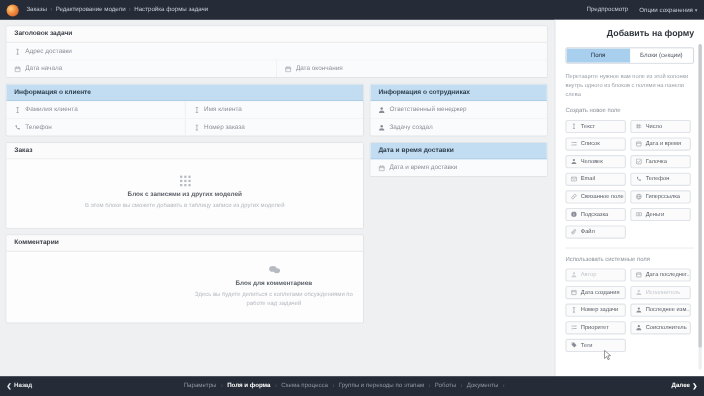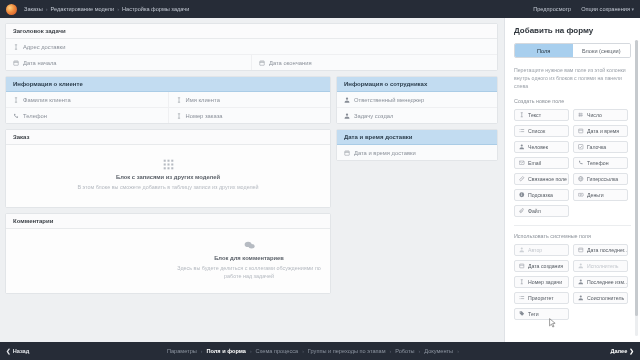--- a/index.html
+++ b/index.html
@@ -72,21 +72,21 @@
   .col-l{ flex:0 0 326px; }
   .col-r{ flex:1; }
 
   
   .panel{
     position:absolute; right:0; top:18px; width:136px; height:324px;
     background:#fff; border-left:1px solid #dfe2e6; overflow:hidden;
   }
   .panel-inner{ padding:8px 9px 0 9px; }
   .panel-title{
-    text-align:left; font-size:8px; font-weight:bold; color:#2f353c; margin-bottom:8px;
+    text-align:right; font-size:8px; font-weight:bold; color:#2f353c; margin-bottom:8px;
   }
   .tabs{ display:flex; border:1px solid #d5d9de; border-radius:2px; overflow:hidden; margin-bottom:8px;}
   .tab{
     flex:1; text-align:center; font-size:5.6px; padding:3.5px 0; color:#5a6068; background:#fff;
   }
   .tab.active{ background:#a8cfee; color:#24323d; }
   .hint{ font-size:5.2px; color:#9aa0a8; line-height:1.55; margin-bottom:8px; }
   .grp-title{ font-size:5.4px; color:#8b9199; margin:0 0 5px; }
   .chips{ display:flex; flex-wrap:wrap; gap:4px 4px; margin-bottom:8px; }
   .chip{

